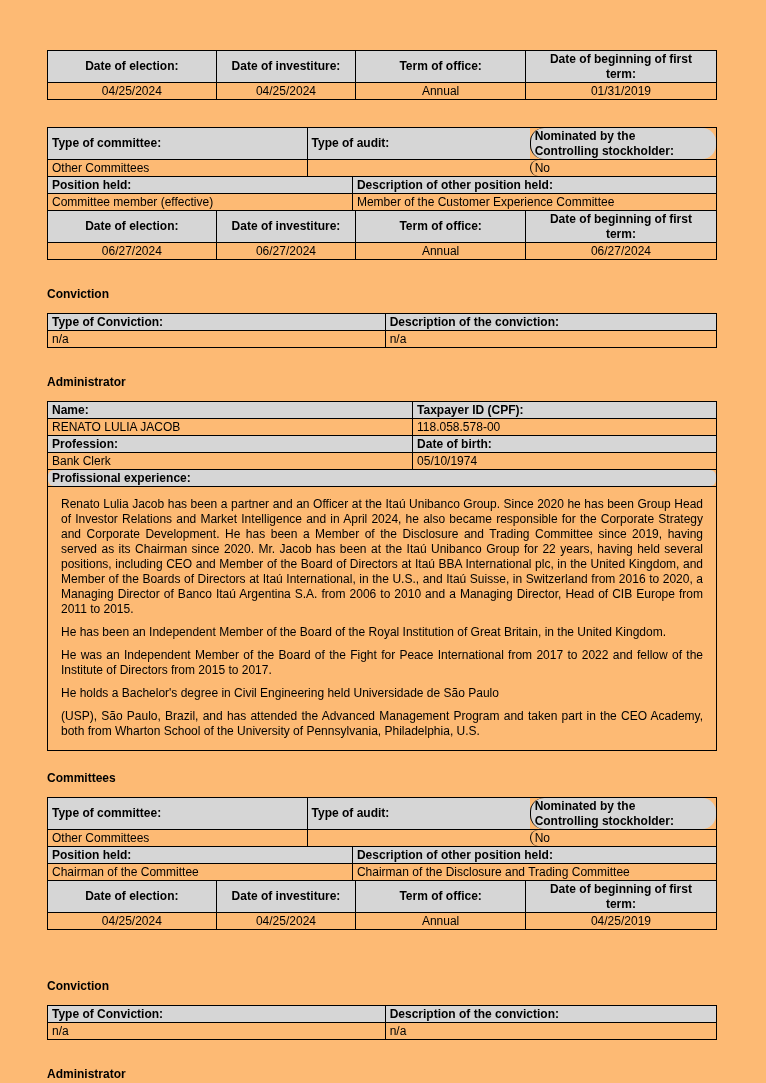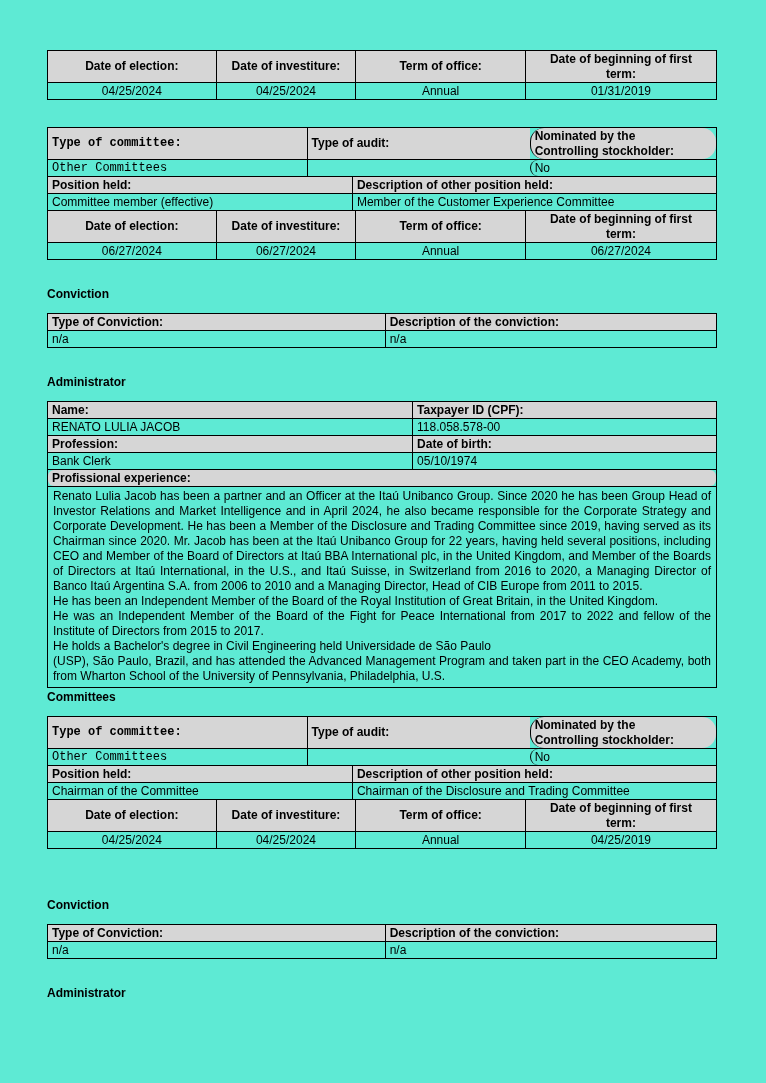--- a/index.html
+++ b/index.html
@@ -1,17 +1,17 @@
 <!DOCTYPE html>
 <html><head>
 <meta charset="utf-8">
 <style>
   html,body { margin:0; padding:0; background:#888; }
   .page {
-    width: 766px; height: 1083px; background:#5eead4; margin:0 auto;
+    width: 766px; height: 1083px; background:#fdba74; margin:0 auto;
     font-family: "Liberation Sans", sans-serif;
     font-size: 12px; line-height: 15px; color:#000;
     box-sizing: border-box; padding: 50px 49px 0 47px;
     position: relative; overflow: hidden;
   }
   .tbl { border: 1.5px solid #000; width: 100%; box-sizing: border-box; }
   .row { display: flex; align-items: stretch; }
   .row + .row { border-top: 1.5px solid #000; }
   .cell {
     box-sizing: border-box; padding: 0 4px; flex: 0 0 auto;
@@ -22,32 +22,32 @@
   .hdr { background: #d6d6d6; font-weight: bold; }
   .ctr { text-align: center; align-items: center; }
   .r-tall { min-height: 31px; }
   .r-std  { min-height: 16px; }
   .wrap-narrow { display: inline-block; max-width: 160px; }
   .wrap-nom   { display: inline-block; max-width: 150px; }
 
   
   .cA1 { flex-basis: 25.1%; } .cA2 { flex-basis: 20.9%; }
   .cA3 { flex-basis: 25.4%; } .cA4 { flex-basis: 28.6%; }
-  .cB1 { flex-basis: 38.7%; font-family: Liberation Mono, monospace; } .cB2 { flex-basis: 33.4%; } .cB3 { flex-basis: 27.9%; border-radius: 14px; }
+  .cB1 { flex-basis: 38.7%; } .cB2 { flex-basis: 33.4%; } .cB3 { flex-basis: 27.9%; border-radius: 14px; }
   .cP1 { flex-basis: 45.5%; } .cP2 { flex-basis: 54.5%; }
   .cC1 { flex-basis: 50.4%; } .cC2 { flex-basis: 49.6%; }
   .cD1 { flex-basis: 54.5%; } .cD2 { flex-basis: 45.5%; }
 
   .heading { font-weight: bold; margin: 0; }
   .exp-cell { padding: 2px 5px 3px 5px; display: block; }
-  .exp-cell p { margin: 0; text-align: justify; }
+  .exp-cell p { margin: 8px; text-align: justify; }
   .mt-t2   { margin-top: 27px; }
   .mt-head { margin-top: 27px; }
   .mt-tbl  { margin-top: 11px; }
-  .mt-comm { margin-top: 2px; }
+  .mt-comm { margin-top: 20px; }
   .mt-conv2{ margin-top: 49px; }
 </style>
 </head>
 <body>
 
 <div class="page">
 
   <div class="tbl">
     <div class="row r-tall">
       <div class="cell hdr ctr cA1">Date of election:</div>

